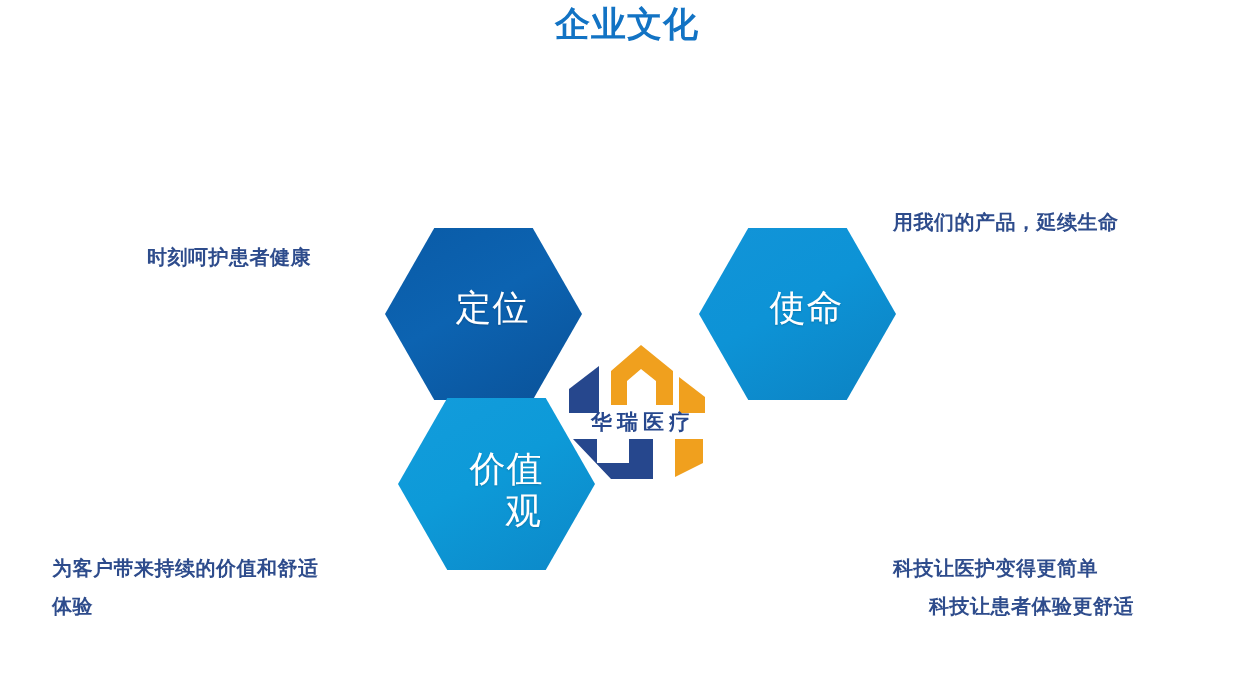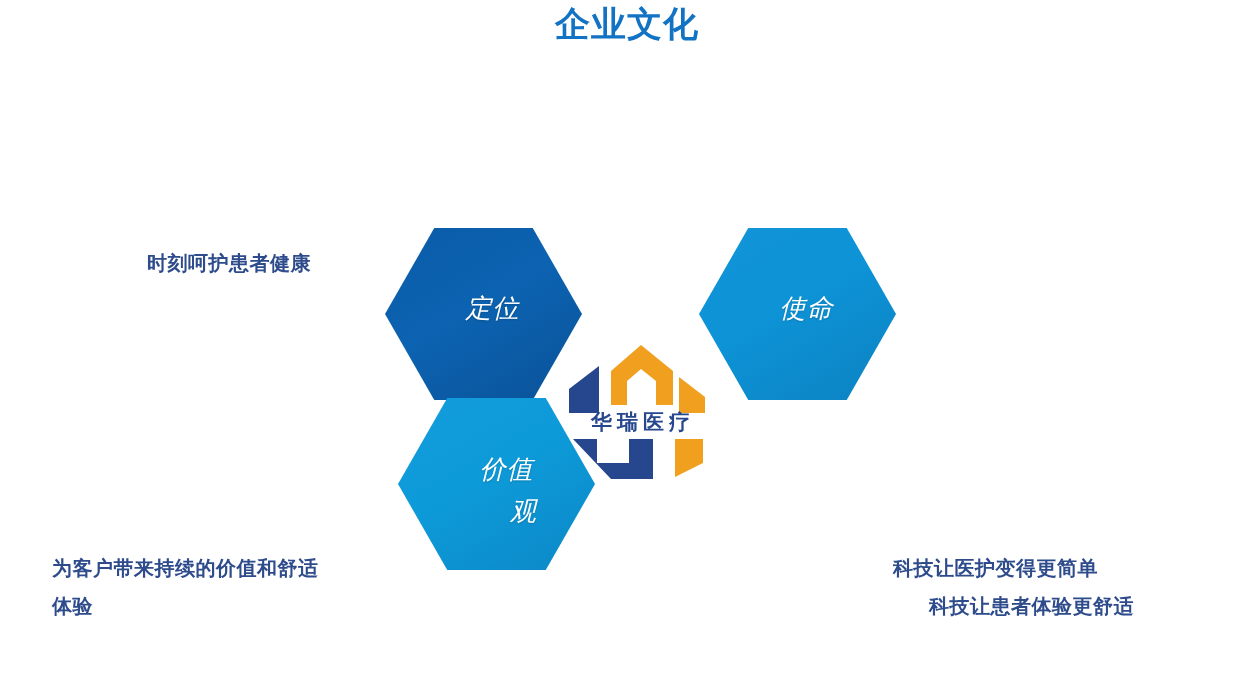--- a/index.html
+++ b/index.html
@@ -41,28 +41,27 @@
   .hex {
     position: absolute;
     display: flex;
     align-items: center;
     justify-content: center;
     -webkit-clip-path: polygon(25% 0%, 75% 0%, 100% 50%, 75% 100%, 25% 100%, 0% 50%);
     clip-path: polygon(25% 0%, 75% 0%, 100% 50%, 75% 100%, 25% 100%, 0% 50%);
   }
   .hex-label {
     color: #ffffff;
-    font-size: 26px;
+    font-size: 36px;
     line-height: 42px;
     font-weight: normal;
     text-align: center;
     letter-spacing: 1px;
     text-shadow: 0 1px 2px rgba(0,0,0,0.18);
     white-space: pre-line;
-    font-style: italic;
   }
 
   #hex-position {
     left: 385px;
     top: 228px;
     width: 197px;
     height: 172px;
     background: linear-gradient(150deg, #0a5ba7 0%, #0c63b1 45%, #0a5299 100%);
   }
   #hex-position .hex-label { transform: translate(9px, -6px); }
@@ -113,23 +112,22 @@
     position: absolute;
     color: #2e4c8c;
     font-size: 20px;
     font-weight: bold;
     line-height: 38px;
     letter-spacing: 0.5px;
   }
 
   #caption-position {
     left: 147px;
-    top: 246px;
+    top: 238px;
     width: 300px;
-    font-family: Liberation Mono, monospace;
   }
 
   #caption-mission {
     left: 893px;
     top: 203px;
     width: 300px;
   }
   #caption-mission .ln { display: block; }
 
   #caption-values {
@@ -180,20 +178,21 @@
 
       <path d="M20 106 L44 106 L44 130 L76 130 L76 106 L100 106 L100 146 L58 146 Z" fill="#26478d"></path>
 
       <path d="M122 106 L150 106 L150 130 L122 144 Z" fill="#f0a01e"></path>
     </svg>
   </div>
 
   <div class="caption" id="caption-position">时刻呵护患者健康</div>
 
   <div class="caption" id="caption-mission">
+    <span class="ln ln1">用我们的产品，延续生命</span>
   </div>
 
   <div class="caption" id="caption-values">
     <span class="ln ln1">为客户带来持续的价值和舒适</span>
     <span class="ln ln2">体验</span>
   </div>
 
   <div class="caption" id="caption-vision">
     <span class="ln ln1">科技让医护变得更简单</span>
     <span class="ln ln2">科技让患者体验更舒适</span>

